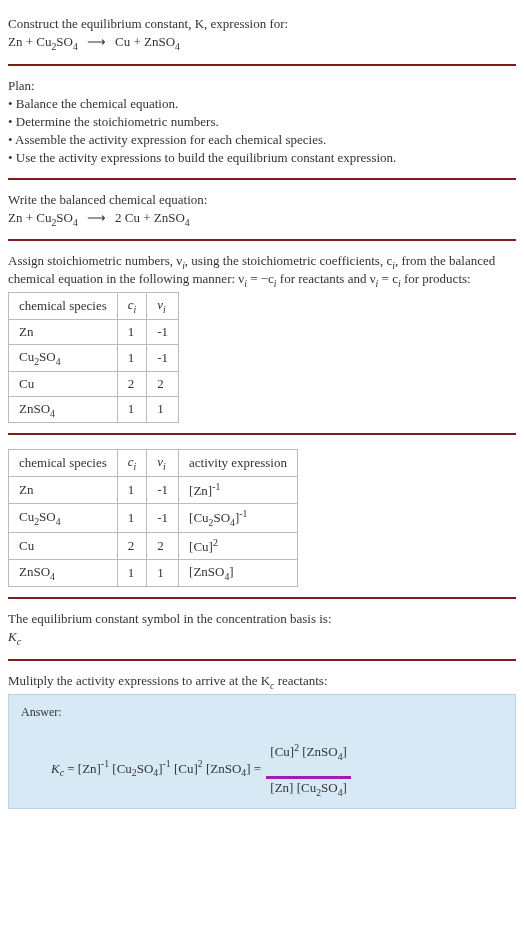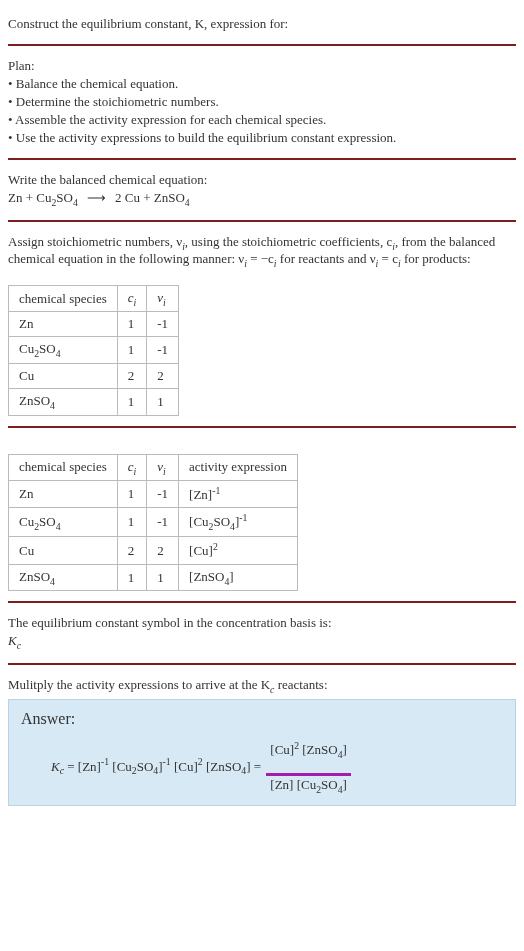--- a/index.html
+++ b/index.html
@@ -17,56 +17,61 @@
     margin-bottom: 4px;
   }
   .section:last-of-type { border-bottom: none; }
   .para { margin: 2px 0; }
   .eq { font-family: Georgia, serif; }
   sub { font-size: 0.75em; vertical-align: sub; }
   sup { font-size: 0.75em; vertical-align: super; }
   .arrow { margin: 0 6px; }
   table.tbl {
     border-collapse: collapse;
-    margin-top: 16px;
+    margin-top: 4px;
   }
   table.tbl th, table.tbl td {
     border: 1px solid #bbb;
     padding: 4px 10px;
     font-family: Georgia, serif;
     font-weight: normal;
     text-align: left;
     vertical-align: middle;
   }
   table.tbl th { background: #fff; }
   .centercol { text-align: center; }
   .ital { font-style: italic; }
   .answer-box {
     background: #d6e9f5;
     border: 1px solid #b8d4e3;
     padding: 10px 12px;
     margin-top: 4px;
   }
-  .answer-label { font-size: 16px; margin-bottom: 12px; }
+  .answer-label { font-size: 12px; margin-bottom: 22px; }
   .frac {
     display: inline-block;
     text-align: center;
     vertical-align: middle;
     margin: 0 2px;
   }
   .frac .num { display: block; border-bottom: 3px solid #a21caf; padding: 0 4px 14px 4px; }
   .frac .den { display: block; padding: 1px 4px 0 4px; }
   .kc .ital-K { font-style: italic; }
 </style>
 </head>
 <body>
 
 <div class="section">
   <div class="para">
     <span>Construct the equilibrium constant, K, expression for:</span>
+  </div>
+  <div class="para eq">
+    <span>Zn + Cu</span><sub>2</sub><span>SO</span><sub>4</sub>
+    <span class="arrow">⟶</span>
+    <span>Cu + ZnSO</span><sub>4</sub>
   </div>
 </div>
 
 <div class="section">
   <div class="para">Plan:</div>
   <div class="para">• Balance the chemical equation.</div>
   <div class="para">• Determine the stoichiometric numbers.</div>
   <div class="para">• Assemble the activity expression for each chemical species.</div>
   <div class="para">• Use the activity expressions to build the equilibrium constant expression.</div>
 </div>

